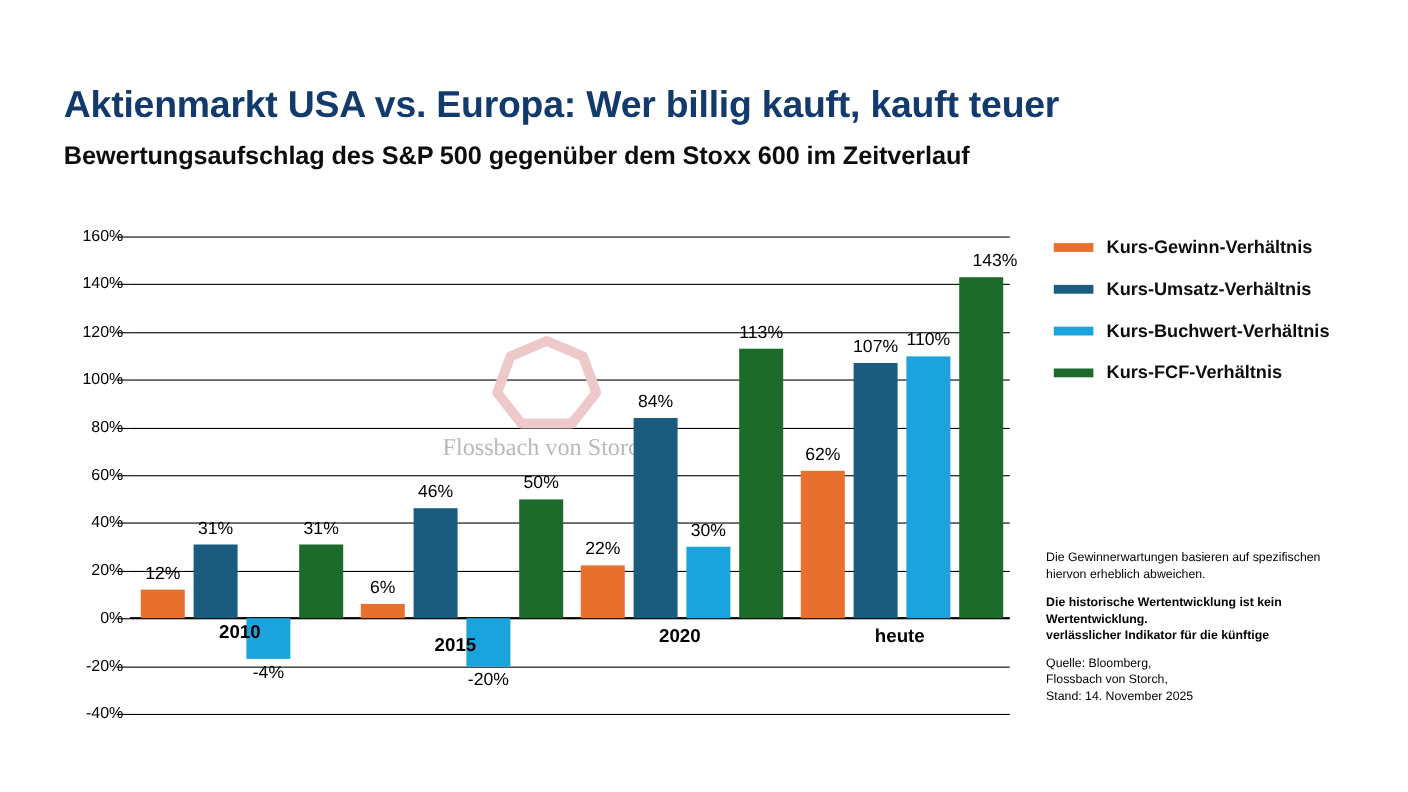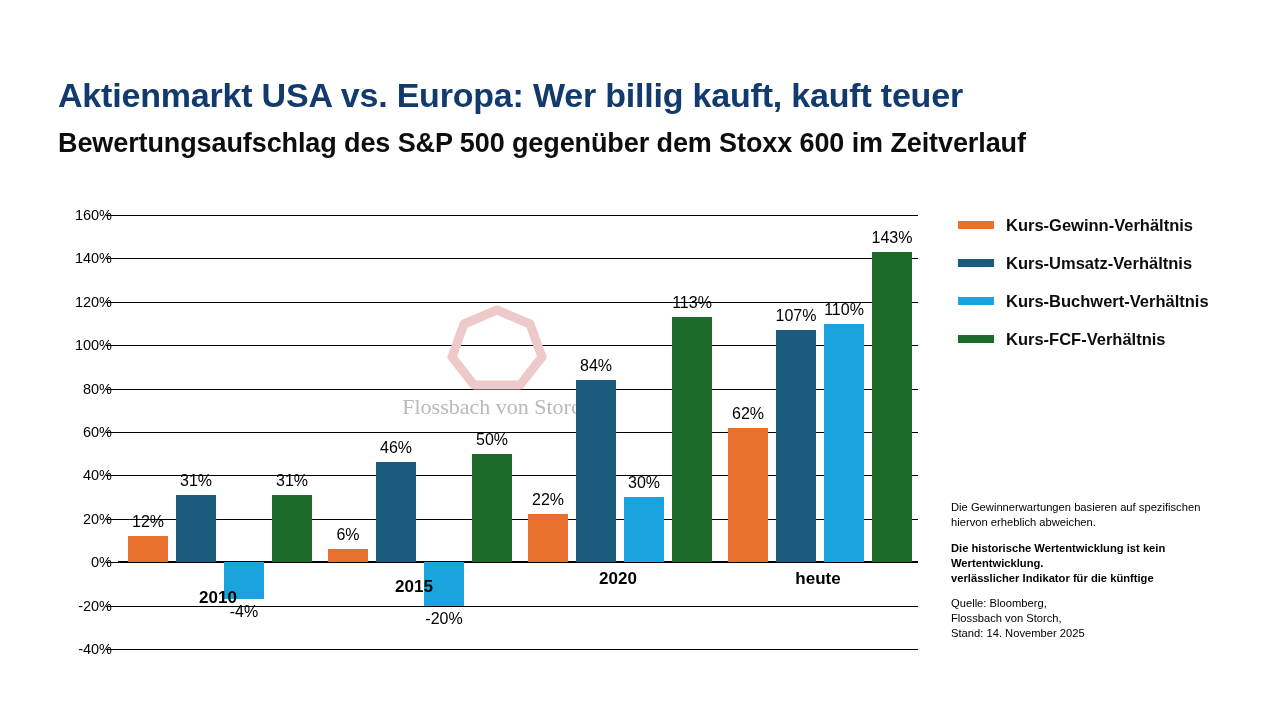--- a/index.html
+++ b/index.html
@@ -22,21 +22,21 @@
     left: 58px; top: 76px;
     font-size: 34px;
     font-weight: 600;
     letter-spacing: -0.2px;
     color: #123a6d;
     white-space: nowrap;
   }
   #chart-subtitle {
     position: absolute;
     left: 58px; top: 128px;
-    font-size: 27px;
+    font-size: 23px;
     font-weight: 600;
     letter-spacing: -0.1px;
     color: #0d0d0d;
     white-space: nowrap;
   }
 
   
   #plot-area {
     position: absolute;
     left: 118px; top: 215px;
@@ -209,21 +209,21 @@
 
   <div id="bars-layer">
       <div class="bar" title="Kurs-Gewinn-Verhältnis 2010: 12%" style="left: 10px; top: 321.16px; height: 26.04px; background: rgb(232, 112, 47);"></div>
       <div class="bar-value-label" style="left: -3px; top: 298.16px;">12%</div>
       <div class="bar" title="Kurs-Umsatz-Verhältnis 2010: 31%" style="left: 58px; top: 279.93px; height: 67.27px; background: rgb(27, 91, 126);"></div>
       <div class="bar-value-label" style="left: 45px; top: 256.93px;">31%</div>
       <div class="bar" title="Kurs-Buchwert-Verhältnis 2010: -17%" style="left: 106px; top: 347.2px; height: 36.89px; background: rgb(26, 163, 220);"></div>
       <div class="bar-value-label" style="left: 93px; top: 388.09px;">-4%</div>
       <div class="bar" title="Kurs-FCF-Verhältnis 2010: 31%" style="left: 154px; top: 279.93px; height: 67.27px; background: rgb(28, 107, 42);"></div>
       <div class="bar-value-label" style="left: 141px; top: 256.93px;">31%</div>
-      <div class="cat-label" style="left: 0px; top: 373px;">2010</div>
+      <div class="cat-label" style="left: 0px; top: 350px;">2010</div>
       <div class="bar" title="Kurs-Gewinn-Verhältnis 2015: 6%" style="left: 210px; top: 334.18px; height: 13.02px; background: rgb(232, 112, 47);"></div>
       <div class="bar-value-label" style="left: 197px; top: 311.18px;">6%</div>
       <div class="bar" title="Kurs-Umsatz-Verhältnis 2015: 46%" style="left: 258px; top: 247.38px; height: 99.82px; background: rgb(27, 91, 126);"></div>
       <div class="bar-value-label" style="left: 245px; top: 224.38px;">46%</div>
       <div class="bar" title="Kurs-Buchwert-Verhältnis 2015: -20%" style="left: 306px; top: 347.2px; height: 43.4px; background: rgb(26, 163, 220);"></div>
       <div class="bar-value-label" style="left: 293px; top: 394.6px;">-20%</div>
       <div class="bar" title="Kurs-FCF-Verhältnis 2015: 50%" style="left: 354px; top: 238.7px; height: 108.5px; background: rgb(28, 107, 42);"></div>
       <div class="bar-value-label" style="left: 341px; top: 215.7px;">50%</div>
       <div class="cat-label" style="left: 196px; top: 354.2px; margin-top: 8px;">2015</div>
       <div class="bar" title="Kurs-Gewinn-Verhältnis 2020: 22%" style="left: 410px; top: 299.46px; height: 47.74px; background: rgb(232, 112, 47);"></div>
@@ -235,21 +235,21 @@
       <div class="bar" title="Kurs-FCF-Verhältnis 2020: 113%" style="left: 554px; top: 101.99px; height: 245.21px; background: rgb(28, 107, 42);"></div>
       <div class="bar-value-label" style="left: 541px; top: 78.99px;">113%</div>
       <div class="cat-label" style="left: 400px; top: 354.2px;">2020</div>
       <div class="bar" title="Kurs-Gewinn-Verhältnis heute: 62%" style="left: 610px; top: 212.66px; height: 134.54px; background: rgb(232, 112, 47);"></div>
       <div class="bar-value-label" style="left: 597px; top: 189.66px;">62%</div>
       <div class="bar" title="Kurs-Umsatz-Verhältnis heute: 107%" style="left: 658px; top: 115.01px; height: 232.19px; background: rgb(27, 91, 126);"></div>
       <div class="bar-value-label" style="left: 645px; top: 92.01px;">107%</div>
       <div class="bar" title="Kurs-Buchwert-Verhältnis heute: 110%" style="left: 706px; top: 108.5px; height: 238.7px; background: rgb(26, 163, 220);"></div>
       <div class="bar-value-label" style="left: 693px; top: 85.5px;">110%</div>
       <div class="bar" title="Kurs-FCF-Verhältnis heute: 143%" style="left: 754px; top: 36.89px; height: 310.31px; background: rgb(28, 107, 42);"></div>
-      <div class="bar-value-label" style="left: 741px; top: 13.89px;">143%</div>
+      <div class="bar-value-label" style="left: 741px; top: 13.89px; text-align: right;">143%</div>
       <div class="cat-label" style="left: 600px; top: 354.2px;">heute</div>
     </div>
 
   <div id="legend">
       <div class="legend-item">
         <span class="legend-swatch" style="background: rgb(232, 112, 47);"></span>
         <span class="legend-label">Kurs-Gewinn-Verhältnis</span>
       </div>
       <div class="legend-item">
         <span class="legend-swatch" style="background: rgb(27, 91, 126);"></span>

